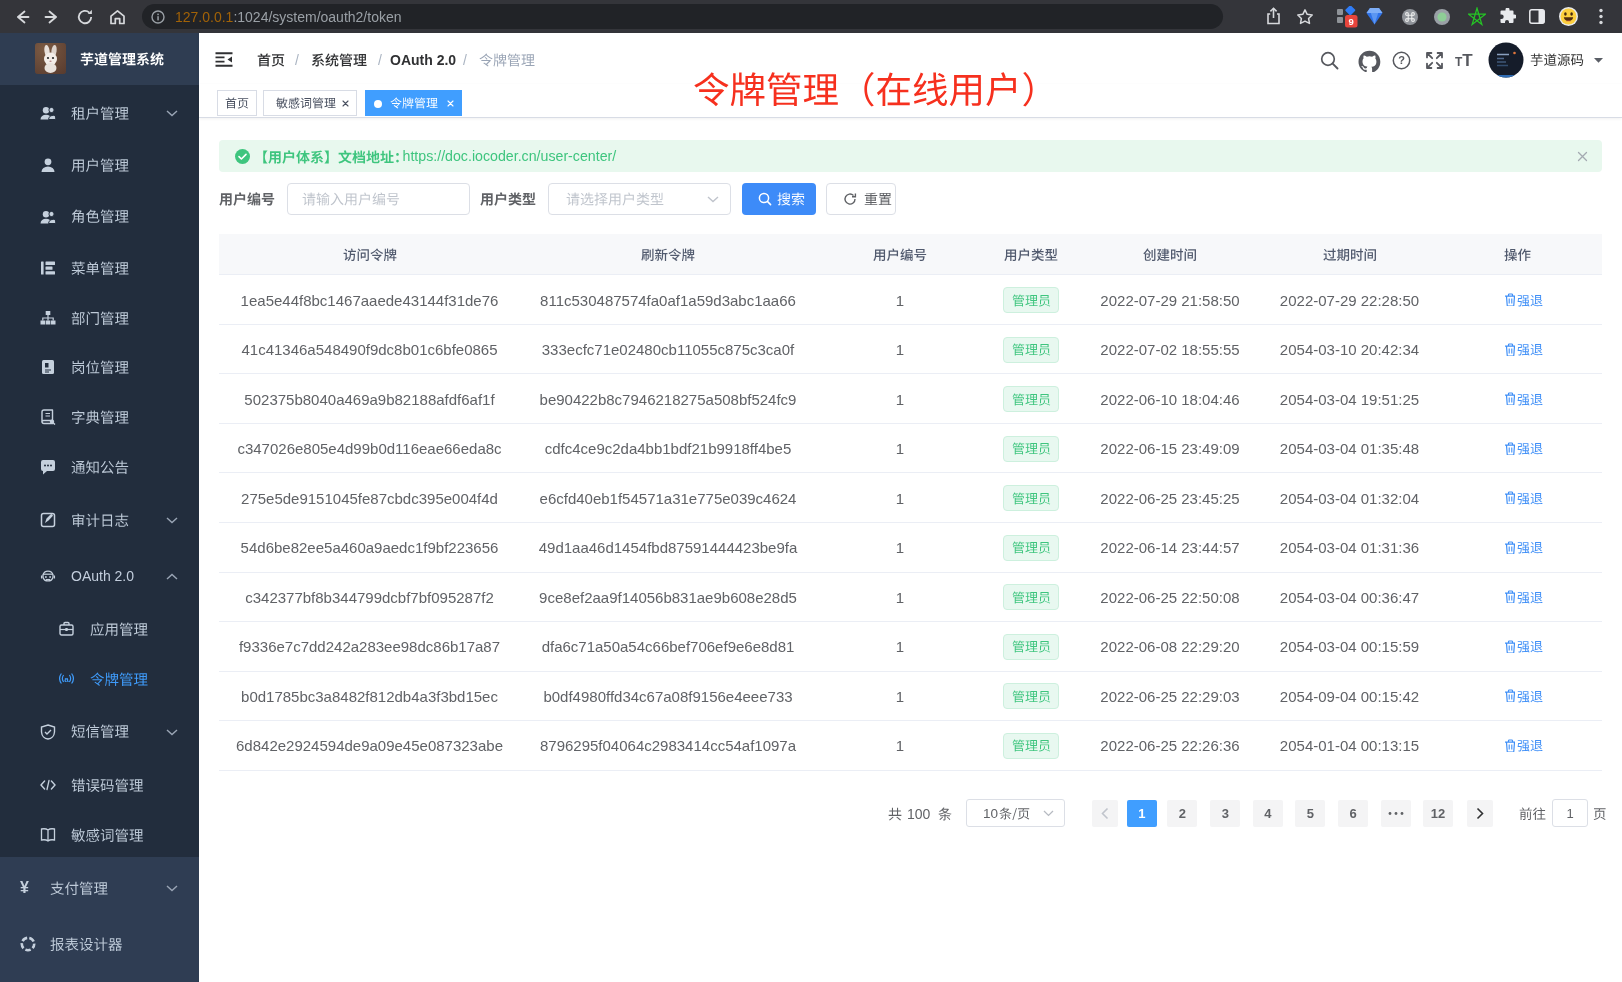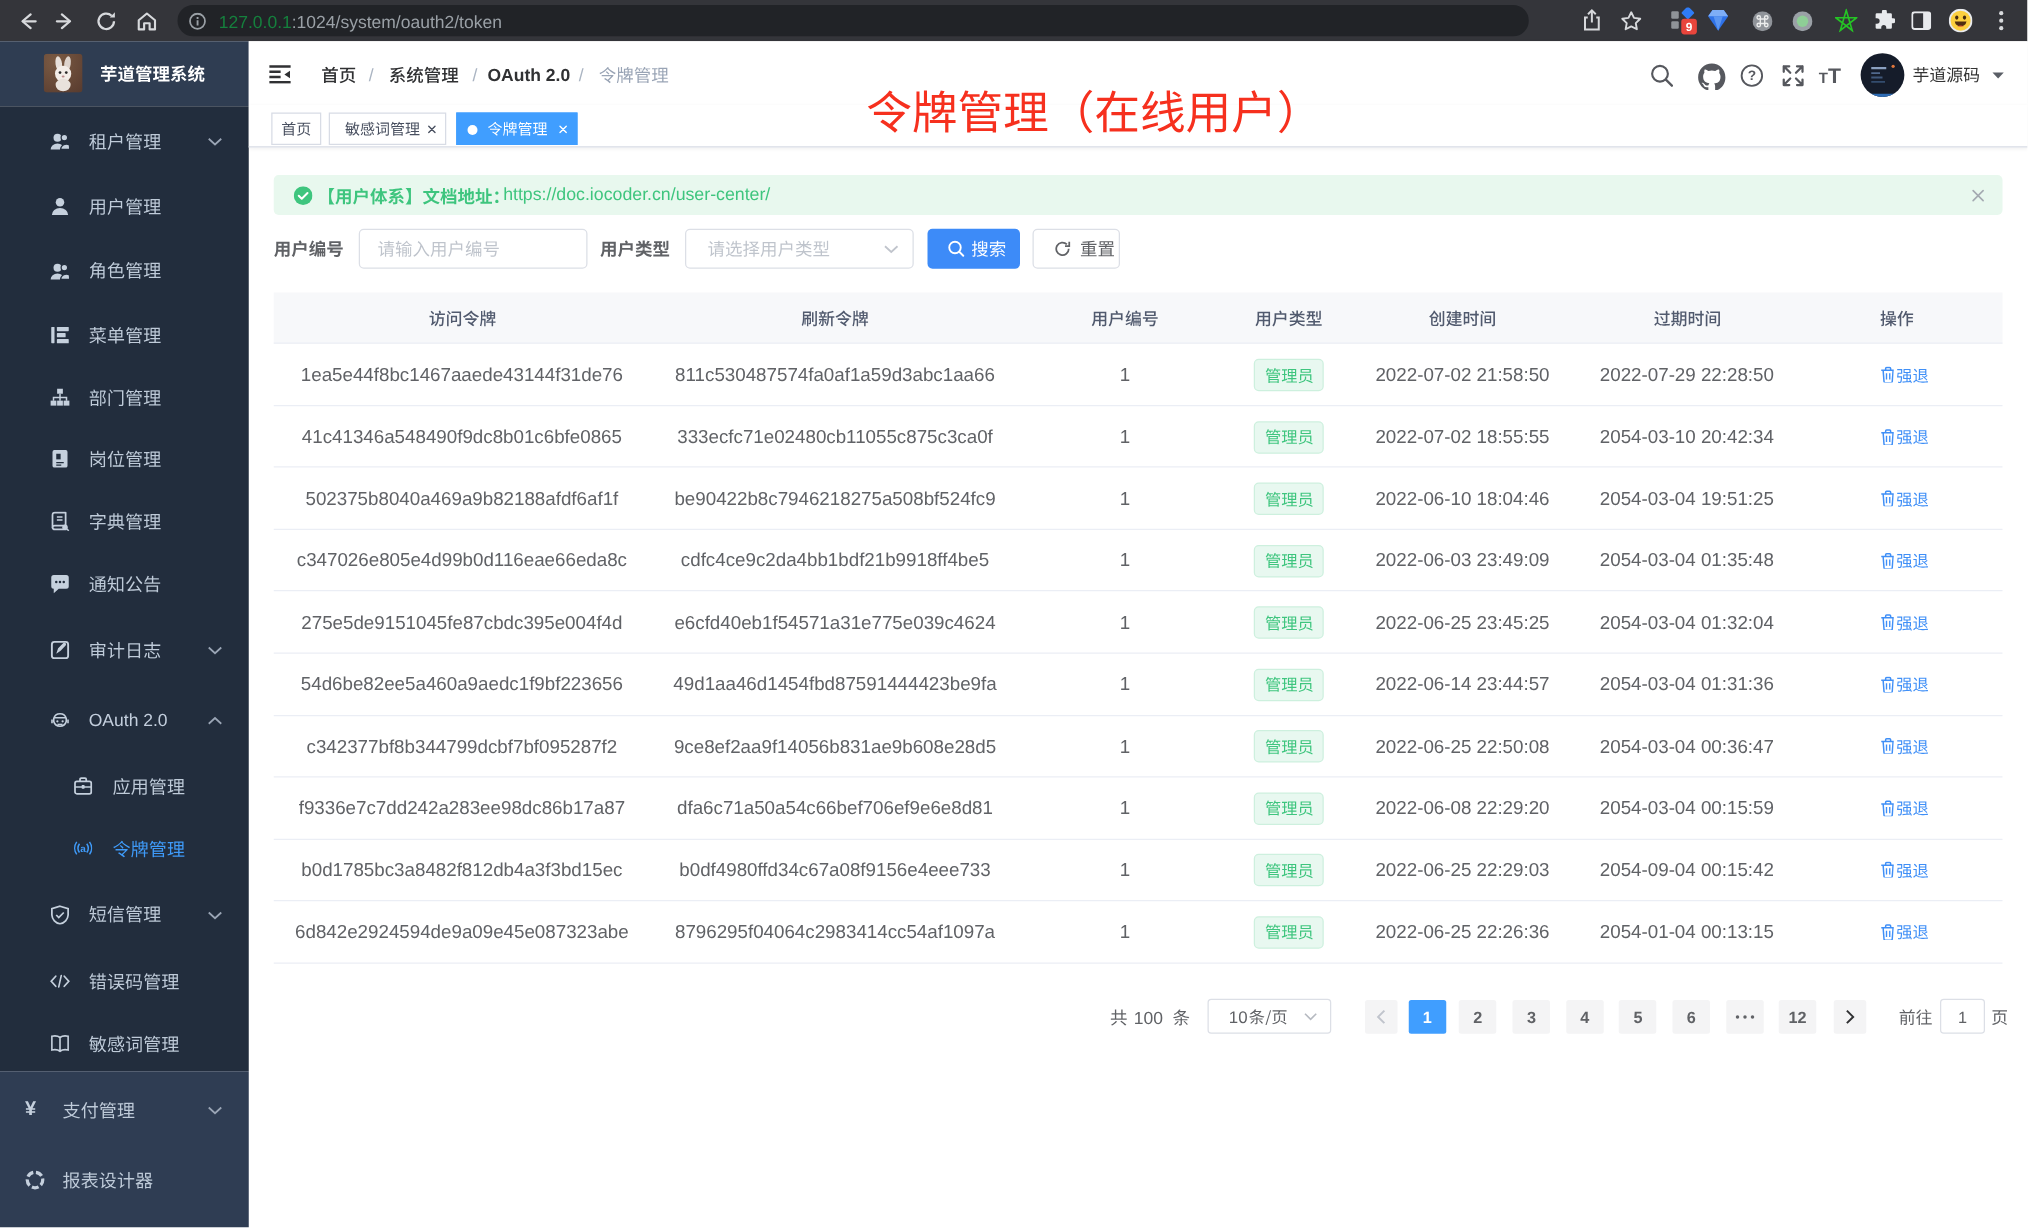--- a/index.html
+++ b/index.html
@@ -145,21 +145,21 @@
   </svg>
 <svg class="abs" style="left:108px;top:8px" width="19" height="18" viewBox="0 0 19 18" fill="none">
     <path d="M3 8.2 L9.5 2.8 L16 8.2 V15.5 H11.7 V10.6 H7.3 V15.5 H3 Z" stroke="#d7d9dc" stroke-width="1.7" stroke-linejoin="round"></path>
   </svg>
 <div class="abs" style="left:142px;top:4px;width:1081px;height:25px;background:#212327;border-radius:13px"></div>
 <svg class="abs" style="left:151px;top:10px" width="14" height="14" viewBox="0 0 14 14" fill="none">
     <circle cx="7" cy="7" r="6" stroke="#9aa0a6" stroke-width="1.4"></circle>
     <rect x="6.3" y="6.2" width="1.5" height="4.2" fill="#9aa0a6"></rect>
     <rect x="6.3" y="3.6" width="1.5" height="1.6" fill="#9aa0a6"></rect>
   </svg>
-<div class="abs" style="left:175px;top:9.0px;font:400 14px &quot;Liberation Sans&quot;,sans-serif;line-height:16px;color:#e8eaed;white-space:nowrap;"><span style="color:#15803d">127.0.0.1</span><span style="color:#9aa0a6">:1024/system/oauth2/token</span></div>
+<div class="abs" style="left:175px;top:9.0px;font:400 14px &quot;Liberation Sans&quot;,sans-serif;line-height:16px;color:#e8eaed;white-space:nowrap;"><span style="color:#a16207">127.0.0.1</span><span style="color:#9aa0a6">:1024/system/oauth2/token</span></div>
 <svg class="abs" style="left:1264px;top:7px" width="18" height="19" viewBox="0 0 18 19" fill="none">
     <path d="M4 7 h2.2 M13 7 h2 v9.5 h-11 v-9.5 h2.2" stroke="#d7d9dc" stroke-width="1.6"></path>
     <rect x="-10" y="-10" width="0" height="0" rx="1" stroke="#d7d9dc" stroke-width="1.6"></rect>
     <path d="M9.5 1.5 V11" stroke="#d7d9dc" stroke-width="1.6"></path>
     <path d="M6.4 4.4 L9.5 1.3 L12.6 4.4" stroke="#d7d9dc" stroke-width="1.6" fill="none"></path>
   </svg>
 <svg class="abs" style="left:1296px;top:8px" width="18" height="17" viewBox="0 0 18 17" fill="none">
     <path d="M9 1.8 L11.2 6.3 L16.2 7 L12.6 10.5 L13.5 15.4 L9 13.1 L4.5 15.4 L5.4 10.5 L1.8 7 L6.8 6.3 Z" stroke="#d7d9dc" stroke-width="1.5" stroke-linejoin="round"></path>
   </svg>
 <svg class="abs" style="left:1336px;top:6px" width="22" height="22" viewBox="0 0 22 22" fill="none">
@@ -657,21 +657,21 @@
 <div class="abs" style="left:219px;top:323.8px;width:1383px;height:0;border-bottom:1px solid #ebeef5"></div>
 <div class="abs" style="left:369.5px;top:291.5px;font:400 15px &quot;Liberation Sans&quot;,sans-serif;line-height:17px;color:#606266;white-space:nowrap;transform:translateX(-50%);">1ea5e44f8bc1467aaede43144f31de76</div>
 <div class="abs" style="left:668px;top:291.5px;font:400 15px &quot;Liberation Sans&quot;,sans-serif;line-height:17px;color:#606266;white-space:nowrap;transform:translateX(-50%);">811c530487574fa0af1a59d3abc1aa66</div>
 <div class="abs" style="left:900px;top:291.5px;font:400 15px &quot;Liberation Sans&quot;,sans-serif;line-height:17px;color:#606266;white-space:nowrap;transform:translateX(-50%);">1</div>
 <div class="abs" style="left:1003px;top:286.97499999999997px;width:56px;height:26px;background:#e8f8f0;border:1px solid #cdf0de;border-radius:4px;box-sizing:border-box"></div>
 <svg class="abs" style="left:1011.5px;top:293.5px" width="39.00" height="13" viewBox="0 -880 3000 1000" fill="#3ec57e">
     <use href="#g8" x="0"></use>
     <use href="#g9" x="1000"></use>
     <use href="#g108" x="2000"></use>
   </svg>
-<div class="abs" style="left:1170px;top:291.5px;font:400 15px &quot;Liberation Sans&quot;,sans-serif;line-height:17px;color:#606266;white-space:nowrap;transform:translateX(-50%);">2022-07-02 21:58:50</div>
+<div class="abs" style="left:1170px;top:291.5px;font:400 15px &quot;Liberation Sans&quot;,sans-serif;line-height:17px;color:#606266;white-space:nowrap;transform:translateX(-50%);">2022-07-29 21:58:50</div>
 <div class="abs" style="left:1349.5px;top:291.5px;font:400 15px &quot;Liberation Sans&quot;,sans-serif;line-height:17px;color:#606266;white-space:nowrap;transform:translateX(-50%);">2022-07-29 22:28:50</div>
 <svg class="abs" style="left:1504px;top:292.97499999999997px" width="11" height="13" viewBox="0 0 11 13" fill="none">
     <path d="M1 3.2 h11 M4.5 3.2 V1.8 a0.8 0.8 0 0 1 0.8-0.8 h2.4 a0.8 0.8 0 0 1 0.8 0.8 V3.2 M2.5 3.2 l0.7 9 a1 1 0 0 0 1 0.9 h4.6 a1 1 0 0 0 1-0.9 l0.7-9" stroke="#3f8ff7" stroke-width="1.2" fill="none"></path>
     <path d="M5.2 5.5 v5 M7.8 5.5 v5" stroke="#3f8ff7" stroke-width="1.1"></path>
   </svg>
 <svg class="abs" style="left:1516.5px;top:293.5px" width="26.00" height="13" viewBox="0 -880 2000 1000" fill="#3f8ff7">
     <use href="#g109" x="0"></use>
     <use href="#g110" x="1000"></use>
   </svg>
 <div class="abs" style="left:219px;top:373.3px;width:1383px;height:0;border-bottom:1px solid #ebeef5"></div>
@@ -717,21 +717,21 @@
 <div class="abs" style="left:219px;top:472.4px;width:1383px;height:0;border-bottom:1px solid #ebeef5"></div>
 <div class="abs" style="left:369.5px;top:440.1px;font:400 15px &quot;Liberation Sans&quot;,sans-serif;line-height:17px;color:#606266;white-space:nowrap;transform:translateX(-50%);">c347026e805e4d99b0d116eae66eda8c</div>
 <div class="abs" style="left:668px;top:440.1px;font:400 15px &quot;Liberation Sans&quot;,sans-serif;line-height:17px;color:#606266;white-space:nowrap;transform:translateX(-50%);">cdfc4ce9c2da4bb1bdf21b9918ff4be5</div>
 <div class="abs" style="left:900px;top:440.1px;font:400 15px &quot;Liberation Sans&quot;,sans-serif;line-height:17px;color:#606266;white-space:nowrap;transform:translateX(-50%);">1</div>
 <div class="abs" style="left:1003px;top:435.62499999999994px;width:56px;height:26px;background:#e8f8f0;border:1px solid #cdf0de;border-radius:4px;box-sizing:border-box"></div>
 <svg class="abs" style="left:1011.5px;top:442.1px" width="39.00" height="13" viewBox="0 -880 3000 1000" fill="#3ec57e">
     <use href="#g8" x="0"></use>
     <use href="#g9" x="1000"></use>
     <use href="#g108" x="2000"></use>
   </svg>
-<div class="abs" style="left:1170px;top:440.1px;font:400 15px &quot;Liberation Sans&quot;,sans-serif;line-height:17px;color:#606266;white-space:nowrap;transform:translateX(-50%);">2022-06-03 23:49:09</div>
+<div class="abs" style="left:1170px;top:440.1px;font:400 15px &quot;Liberation Sans&quot;,sans-serif;line-height:17px;color:#606266;white-space:nowrap;transform:translateX(-50%);">2022-06-15 23:49:09</div>
 <div class="abs" style="left:1349.5px;top:440.1px;font:400 15px &quot;Liberation Sans&quot;,sans-serif;line-height:17px;color:#606266;white-space:nowrap;transform:translateX(-50%);">2054-03-04 01:35:48</div>
 <svg class="abs" style="left:1504px;top:441.62499999999994px" width="11" height="13" viewBox="0 0 11 13" fill="none">
     <path d="M1 3.2 h11 M4.5 3.2 V1.8 a0.8 0.8 0 0 1 0.8-0.8 h2.4 a0.8 0.8 0 0 1 0.8 0.8 V3.2 M2.5 3.2 l0.7 9 a1 1 0 0 0 1 0.9 h4.6 a1 1 0 0 0 1-0.9 l0.7-9" stroke="#3f8ff7" stroke-width="1.2" fill="none"></path>
     <path d="M5.2 5.5 v5 M7.8 5.5 v5" stroke="#3f8ff7" stroke-width="1.1"></path>
   </svg>
 <svg class="abs" style="left:1516.5px;top:442.1px" width="26.00" height="13" viewBox="0 -880 2000 1000" fill="#3f8ff7">
     <use href="#g109" x="0"></use>
     <use href="#g110" x="1000"></use>
   </svg>
 <div class="abs" style="left:219px;top:522.0px;width:1383px;height:0;border-bottom:1px solid #ebeef5"></div>

